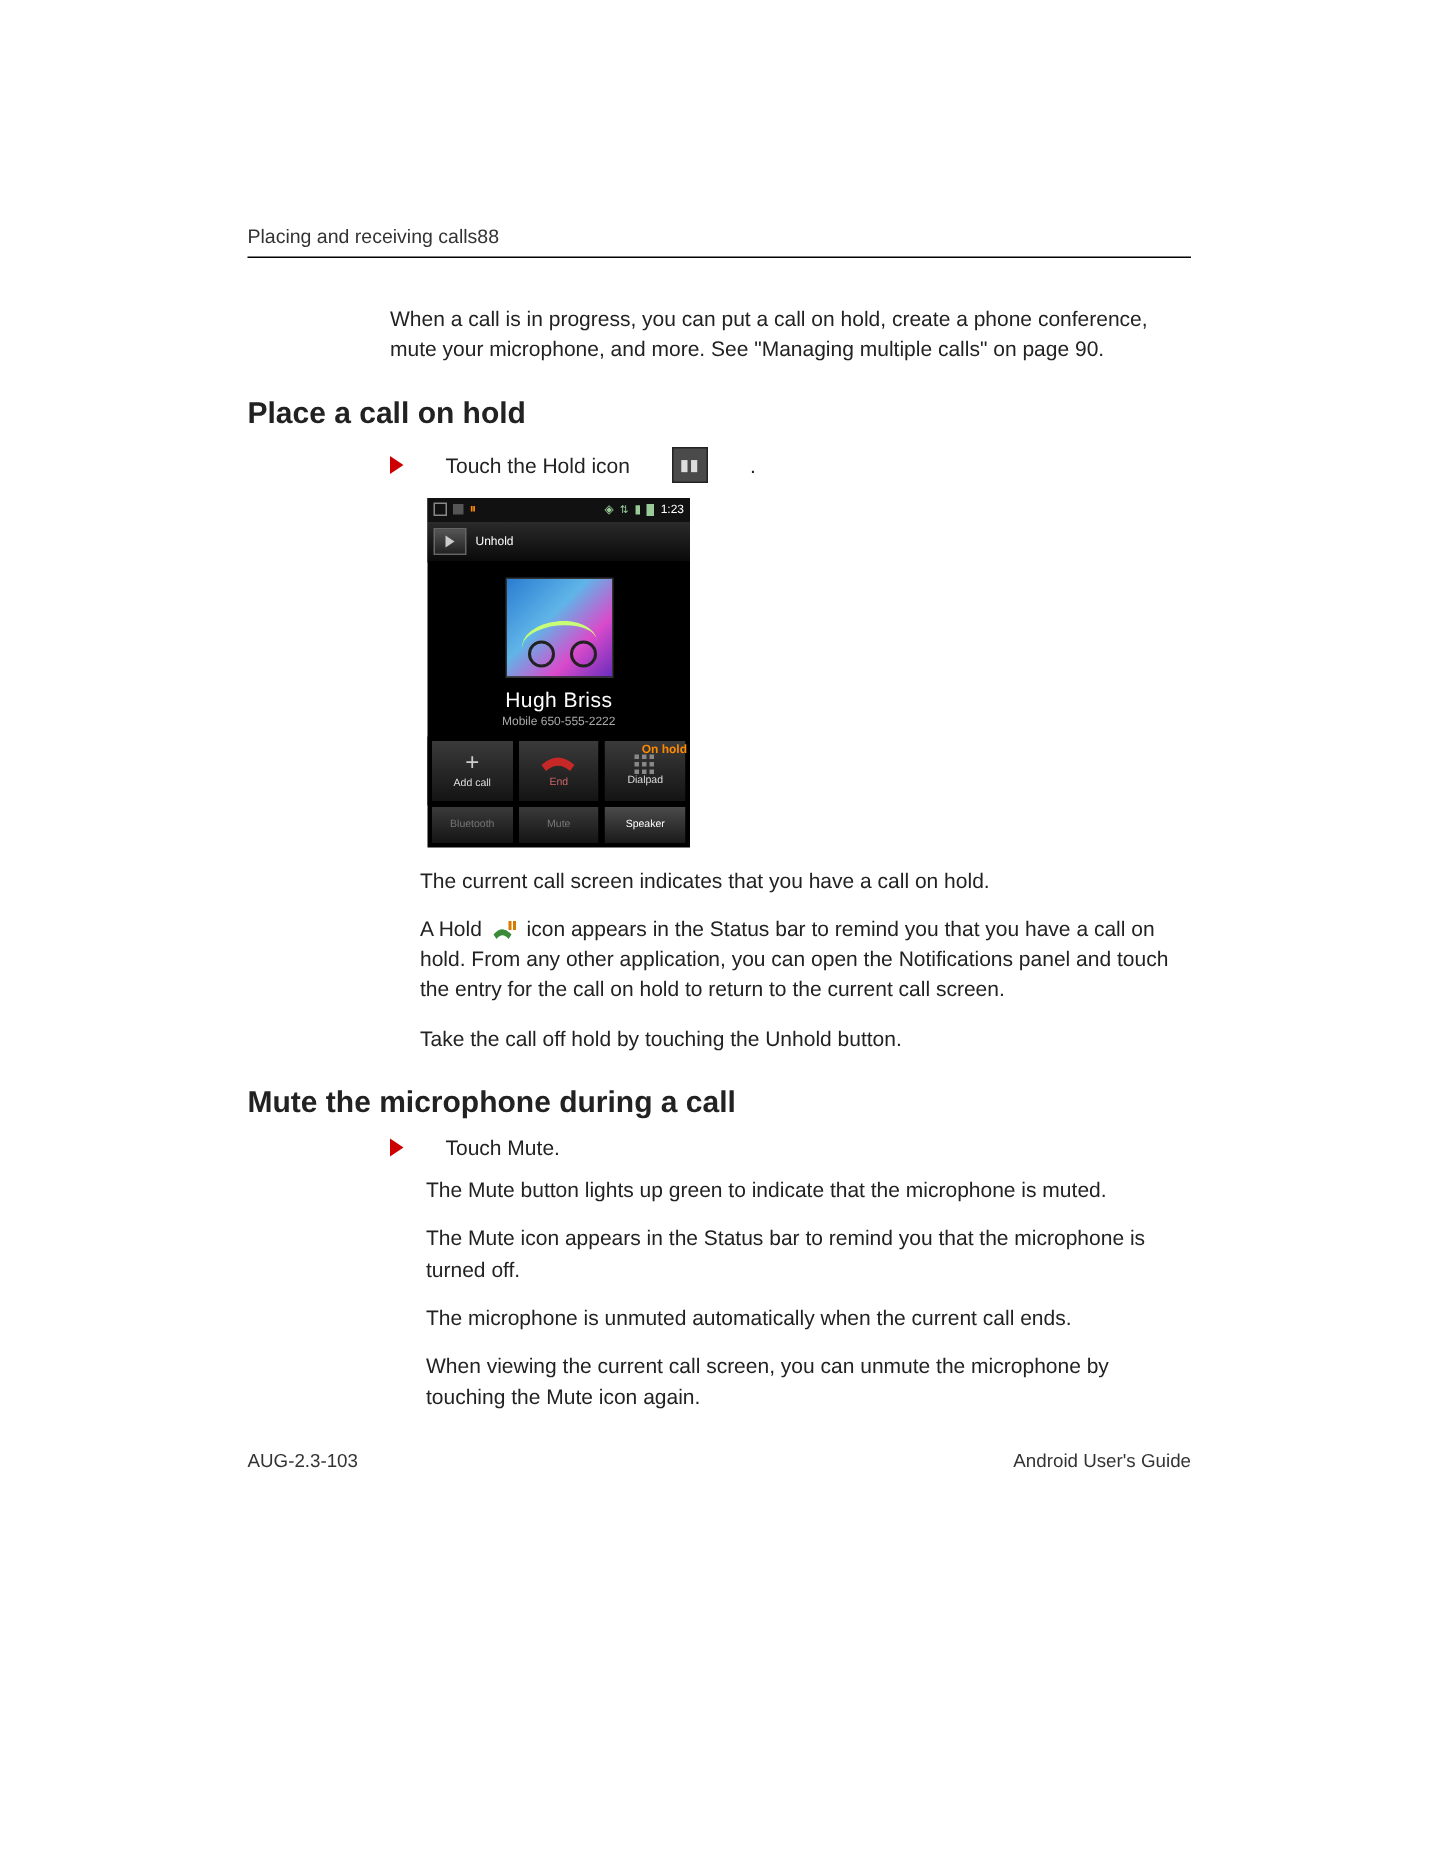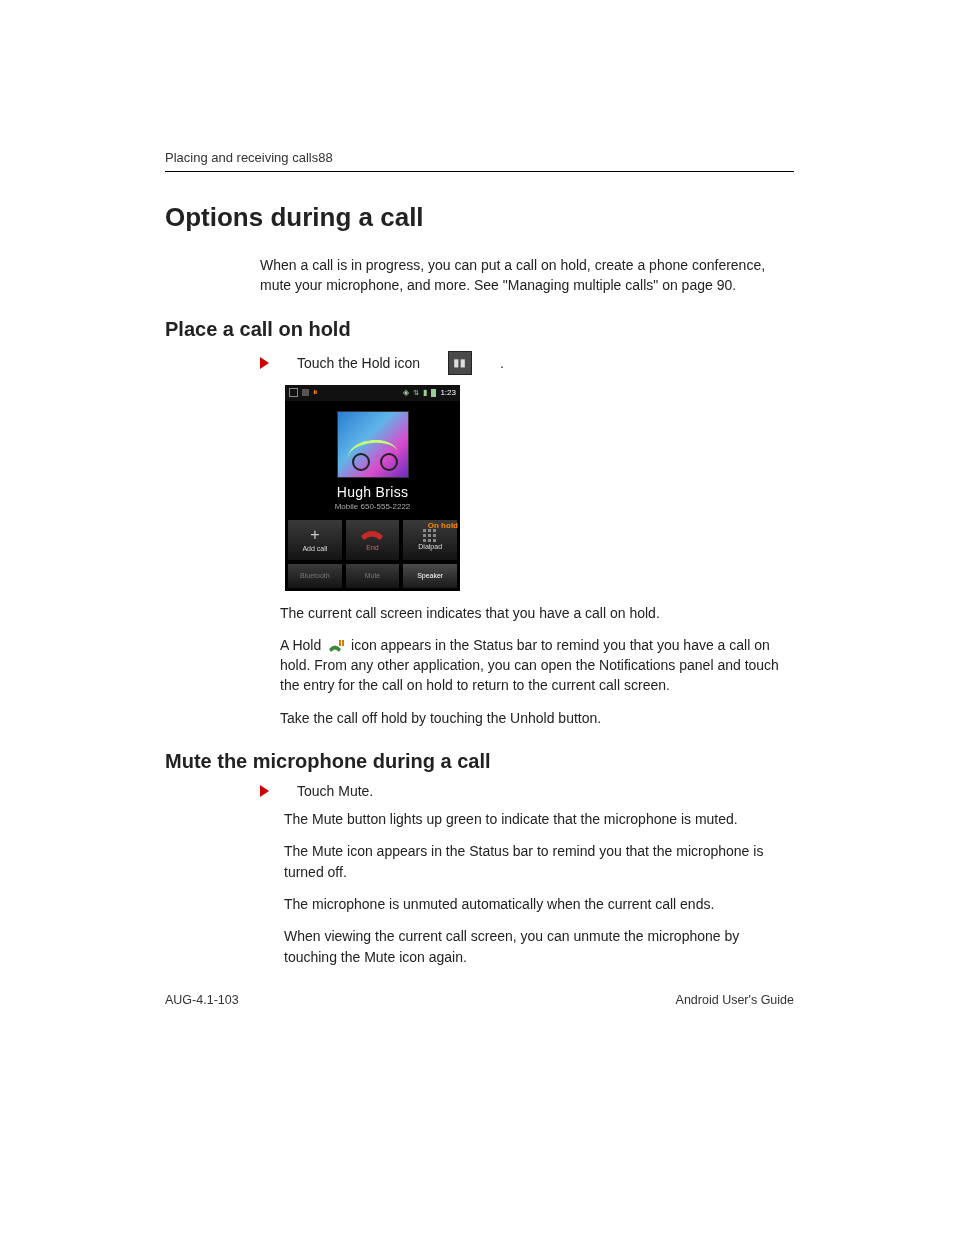--- a/index.html
+++ b/index.html
@@ -181,21 +181,20 @@
 </head>
 <body>
 
 <div class="page">
 
   <div class="running-header">
     <span>Placing and receiving calls</span>
     <span>88</span>
   </div>
 
-  <h1 class="main-title">Options during a call</h1>
 
   <div class="intro">When a call is in progress, you can put a call on hold, create a phone conference, mute your microphone, and more. See "Managing multiple calls" on page 90.</div>
 
   <h2 class="section-title">Place a call on hold</h2>
 
   <div class="bullet-row">
     <span class="red-tri"></span>
     <span>Touch the Hold icon</span>
     <span class="pause-box">▮▮</span>
     <span>.</span>
@@ -208,20 +207,26 @@
         <span style="width:7px;height:7px;background:#555;"></span>
         <span style="color:#ff8a00;font-size:9px;">⏸</span>
       </div>
       <div class="status-right">
         <span style="color:#9c9;">◈</span>
         <span style="color:#9c9;font-size:7px;">⇅</span>
         <span style="color:#9c9;">▮</span>
         <span style="width:5px;height:8px;background:#9c9;"></span>
         <span>1:23</span>
       </div>
+    </div>
+    <div class="unhold-row">
+      <span class="unhold-btn">
+          <span class="play"></span>
+        </span>
+      <span class="unhold-label">Unhold</span>
     </div>
     <div class="contact-area">
       <div class="contact-photo">
         <span class="wheel w1"></span>
           <span class="wheel w2"></span>
       </div>
       <span class="onhold-badge">On hold</span>
       <div class="contact-name">Hugh Briss</div>
       <div class="contact-num">
         <span>Mobile</span> <span>650-555-2222</span>
@@ -288,17 +293,17 @@
     <span class="red-tri"></span>
     <span>Touch Mute.</span>
   </div>
 
   <div class="para tight">The Mute button lights up green to indicate that the microphone is muted.</div>
   <div class="para tight">The Mute icon appears in the Status bar to remind you that the microphone is turned off.</div>
   <div class="para tight">The microphone is unmuted automatically when the current call ends.</div>
   <div class="para tight">When viewing the current call screen, you can unmute the microphone by touching the Mute icon again.</div>
 
   <div class="doc-footer">
-    <span>AUG-4.1-103</span>
+    <span>AUG-2.3-103</span>
     <span>Android User's Guide</span>
   </div>
 
 </div>
 
 </body></html>

